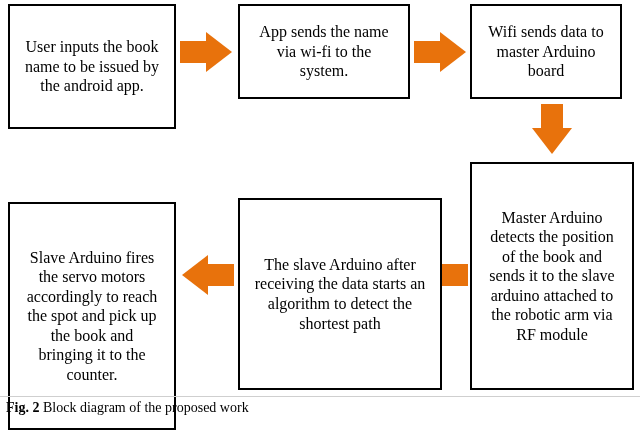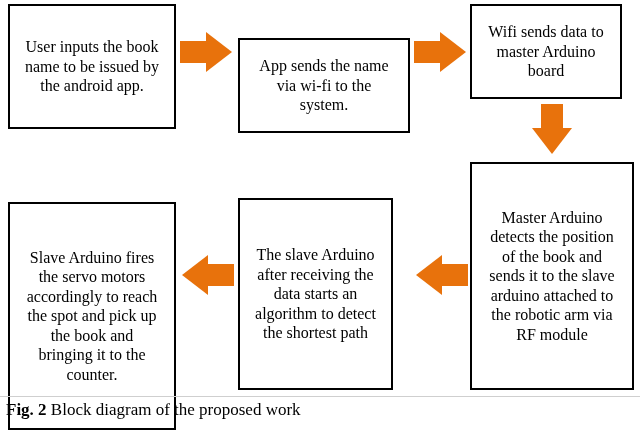--- a/index.html
+++ b/index.html
@@ -28,25 +28,25 @@
     display: flex;
     align-items: center;
     justify-content: center;
     text-align: center;
     padding: 4px 14px;
     line-height: 1.22;
     font-size: 16px;
   }
   
   #box-1 { left: 8px;   top: 4px;   width: 168px; height: 125px; }
-  #box-2 { left: 238px; top: 4px;   width: 172px; height: 95px; margin-top: 34px;  }
+  #box-2 { left: 238px; top: 4px;   width: 172px; height: 95px;  }
   #box-3 { left: 470px; top: 4px;   width: 152px; height: 95px;  }
   
   #box-4 { left: 470px; top: 162px; width: 164px; height: 228px; align-items: center; }
-  #box-5 { left: 238px; top: 198px; width: 155px; height: 192px; justify-content: center; }
+  #box-5 { left: 238px; top: 198px; width: 204px; height: 192px; justify-content: center; }
   #box-6 { left: 8px;   top: 162px; width: 168px; height: 228px; margin-top: 40px; }
 
   
   .arrow {
     position: absolute;
   }
   .arrow .shaft {
     position: absolute;
     background: #E8720C;
   }
@@ -83,21 +83,21 @@
   #arrow-1 { left: 180px; top: 32px; width: 54px; height: 40px; }
   #arrow-2 { left: 414px; top: 32px; width: 54px; height: 40px; }
   #arrow-3 { left: 532px; top: 104px; width: 40px; height: 52px; }
   #arrow-4 { left: 414px; top: 255px; width: 54px; height: 40px; }
   #arrow-5 { left: 180px; top: 255px; width: 54px; height: 40px; }
 
   .caption {
     position: absolute;
     left: 6px;
     top: 400px;
-    font-size: 17px;
+    font-size: 14px;
     font-family: "Liberation Serif", serif;
   }
   .caption .fig-label {
     font-weight: bold;
   }
   .divider {
     position: absolute;
     left: 0;
     top: 396px;
     width: 640px;

